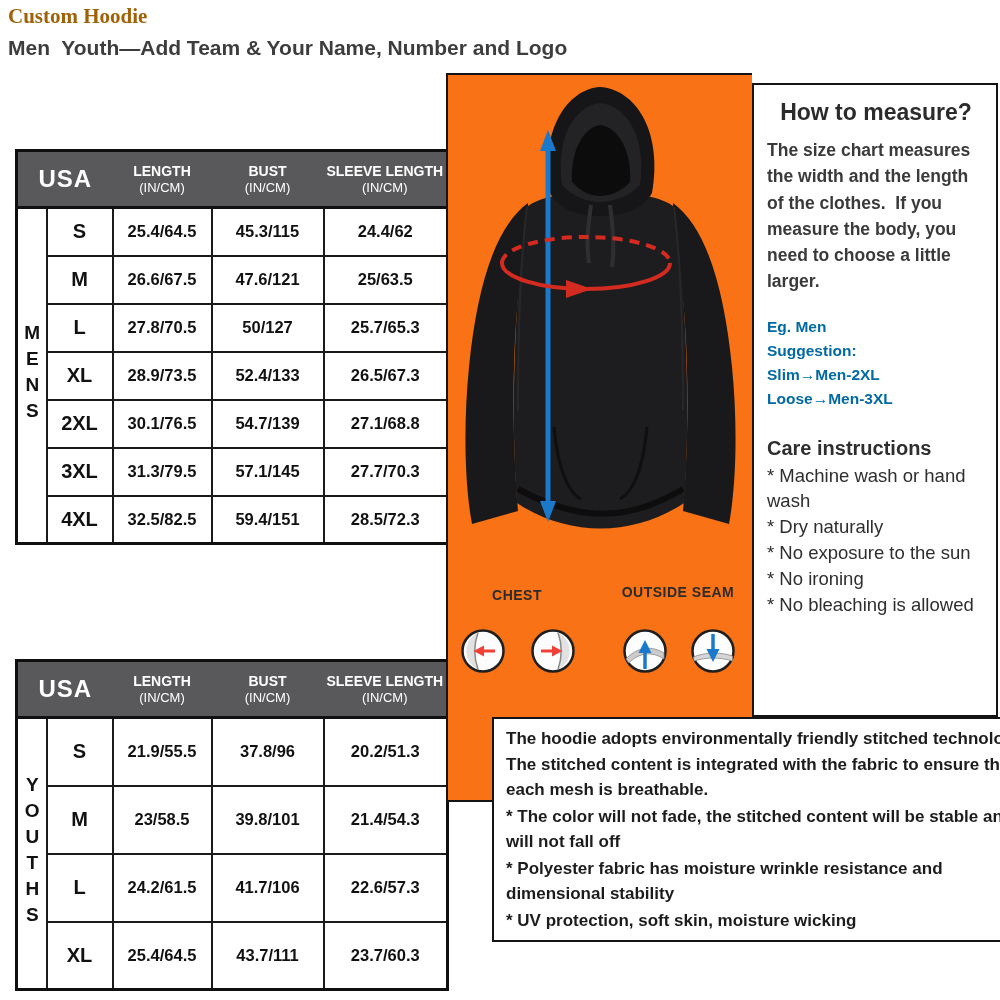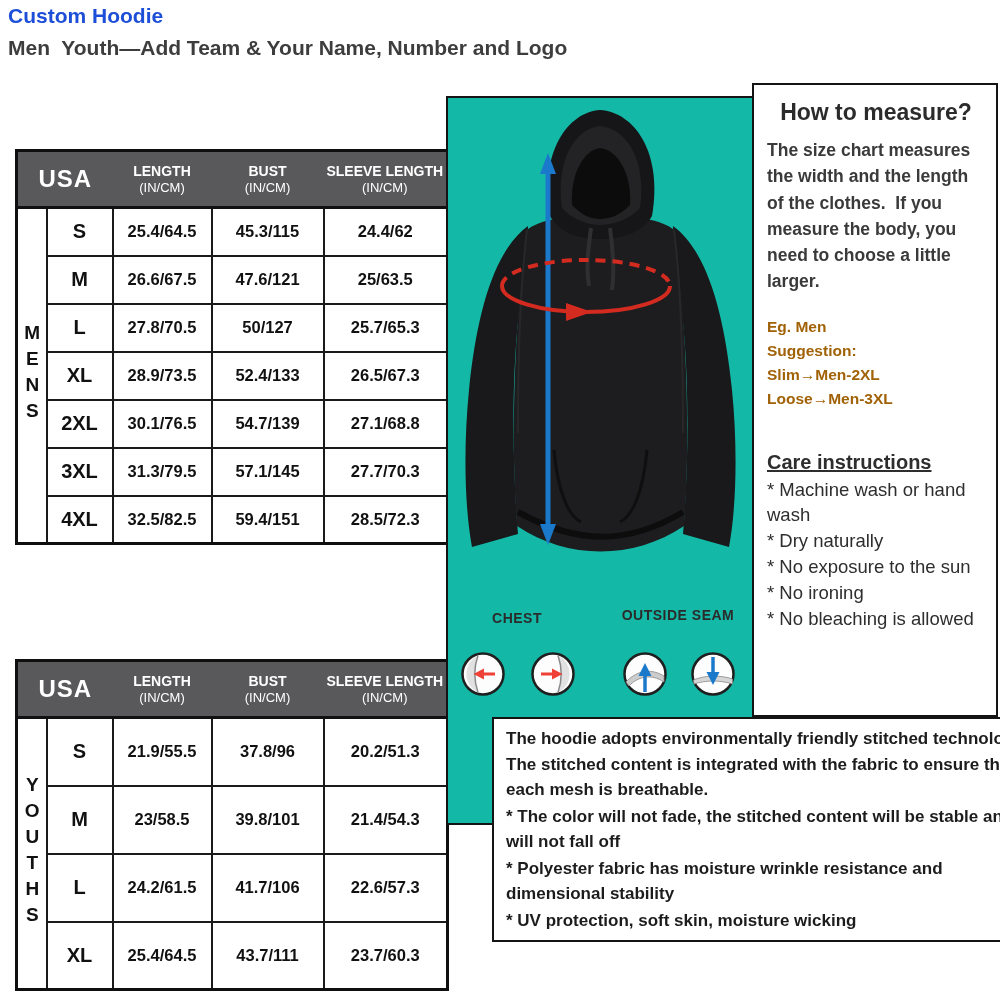--- a/index.html
+++ b/index.html
@@ -1,21 +1,21 @@
 <!DOCTYPE html>
 <html><head>
 <meta charset="utf-8">
 <style>
   html,body{margin:0;padding:0;}
   body{
     width:1000px;height:1000px;position:relative;background:#ffffff;
     font-family:"Liberation Sans", sans-serif;color:#222;overflow:hidden;
   }
   
-  .page-title{position:absolute;left:8px;top:4px;font-size:21px;font-weight:700;color:#1d4ed8;}
+  .page-title{position:absolute;left:8px;top:4px;font-size:21px;font-weight:700;color:#a16207;font-family:Liberation Serif, serif;}
   .page-subtitle{position:absolute;left:8px;top:36px;font-size:21px;font-weight:700;color:#3d3d3d;white-space:pre-wrap;text-align:center;}
 
   
   .size-table{position:absolute;border-collapse:collapse;table-layout:fixed;background:#fff;border:3px solid #0f0f0f;}
   .size-table td{border:2px solid #1a1a1a;padding:0;text-align:center;vertical-align:middle;}
   .size-table thead th{background:#59595b;color:#ffffff;border:0;border-bottom:3px solid #111;padding:0;text-align:center;vertical-align:middle;margin-left:16px;}
   .usa{font-size:24px;font-weight:700;letter-spacing:1px;}
   .colhead .lbl{display:block;font-size:14px;font-weight:700;line-height:1.3;}
   .colhead .unit{display:block;font-size:13px;font-weight:400;line-height:1.2;}
   .size-cell{font-size:20px;font-weight:700;color:#111;}
@@ -23,34 +23,34 @@
   .vcell{background:#fff;}
   .vlabel{writing-mode:vertical-lr;text-orientation:upright;font-weight:700;font-size:19px;letter-spacing:5px;color:#111;}
   #mens{left:15px;top:149px;width:431px;}
   #mens thead tr{height:57px;}
   #mens tbody tr{height:48px;}
   #youths{left:15px;top:659px;width:431px;}
   #youths thead tr{height:57px;}
   #youths tbody tr{height:68px;}
 
   
-  #hoodie-panel{position:absolute;left:446px;top:96px;width:306px;height:729px;border:2.5px solid #141414;border-right:none;background:#14b8a6;box-sizing:border-box;}
+  #hoodie-panel{position:absolute;left:446px;top:73px;width:306px;height:729px;border:2.5px solid #141414;border-right:none;background:#f97316;box-sizing:border-box;}
   #hoodie-svg{position:absolute;left:0;top:0;}
   .diag-label{position:absolute;font-size:14px;font-weight:700;color:#2b2b2b;letter-spacing:0.5px;text-align:center;}
   #chest-label{left:14px;top:512px;width:110px;}
   #seam-label{left:156px;top:509px;width:148px;}
   .m-icon{position:absolute;top:553px;width:46px;height:46px;}
   #icon1{left:12px;} #icon2{left:82px;} #icon3{left:174px;} #icon4{left:242px;}
 
   
   #measure-panel{position:absolute;left:752px;top:83px;width:246px;height:634px;border:2.5px solid #141414;background:#fff;box-sizing:border-box;padding:4px 11px 0 13px;}
   .m-head{font-size:23px;font-weight:700;color:#2b2b2b;text-align:center;margin:10px 0 11px;}
   .m-body{font-size:17.5px;line-height:1.5;color:#3a3a3a;font-weight:700;white-space:pre-wrap;margin:0 0 20px;}
-  .m-eg div{font-size:15.5px;font-weight:700;color:#a16207;line-height:1.55;}
-  .m-care-head{font-size:20px;color:#2e2e2e;font-weight:700;margin:40px 0 3px;text-decoration:underline;}
+  .m-eg div{font-size:15.5px;font-weight:700;color:#0369a1;line-height:1.55;}
+  .m-care-head{font-size:20px;color:#2e2e2e;font-weight:700;margin:26px 0 3px;}
   .m-care div{font-size:18.5px;line-height:1.4;color:#2e2e2e;font-weight:400;}
 
   
   #desc-box{position:absolute;left:452px;top:717px;width:546px;height:225px;border:2.5px solid #141414;box-sizing:border-box;padding:7px 8px 6px 12px;background:#fff;margin-left:40px;}
   .d-line{font-size:17px;font-weight:700;line-height:1.5;color:#1c1c1c;margin:0 0 1px;}
 </style>
 </head>
 <body>
 
 <div class="page-title">Custom Hoodie</div>

